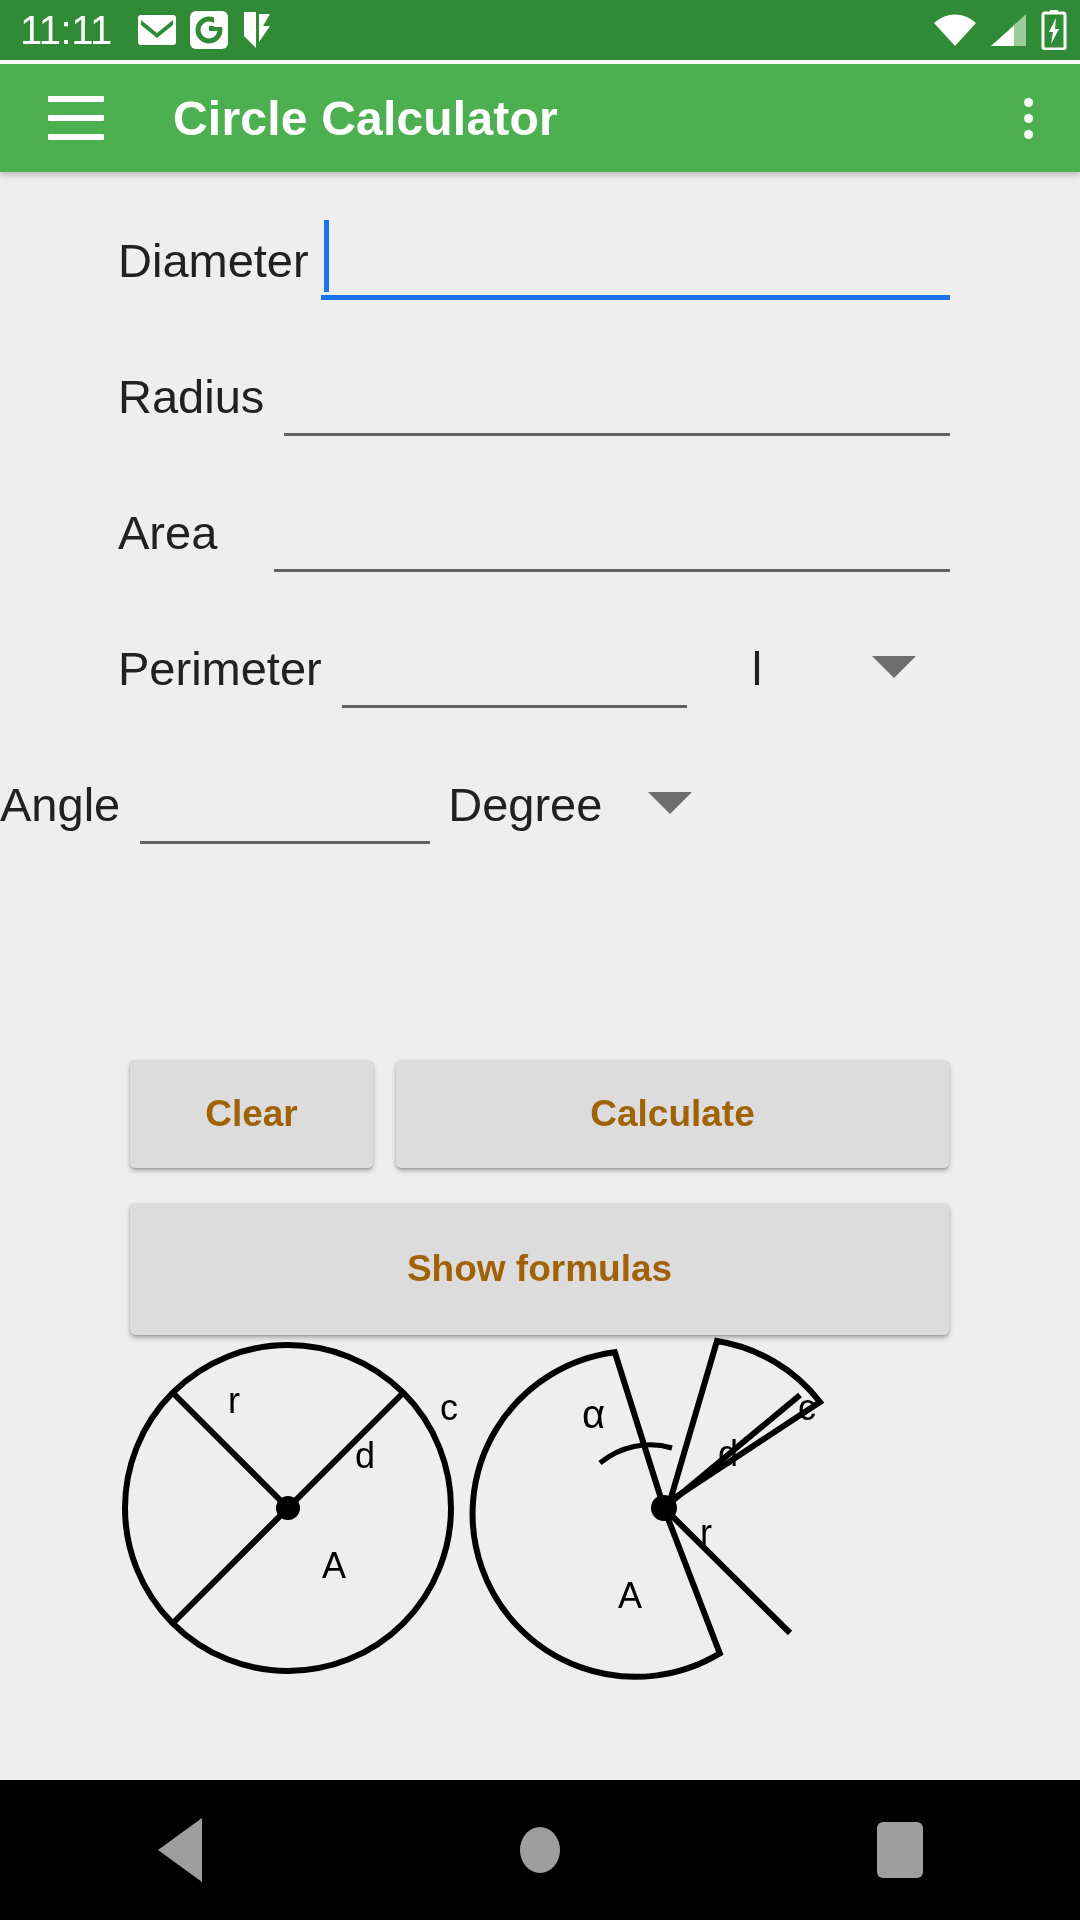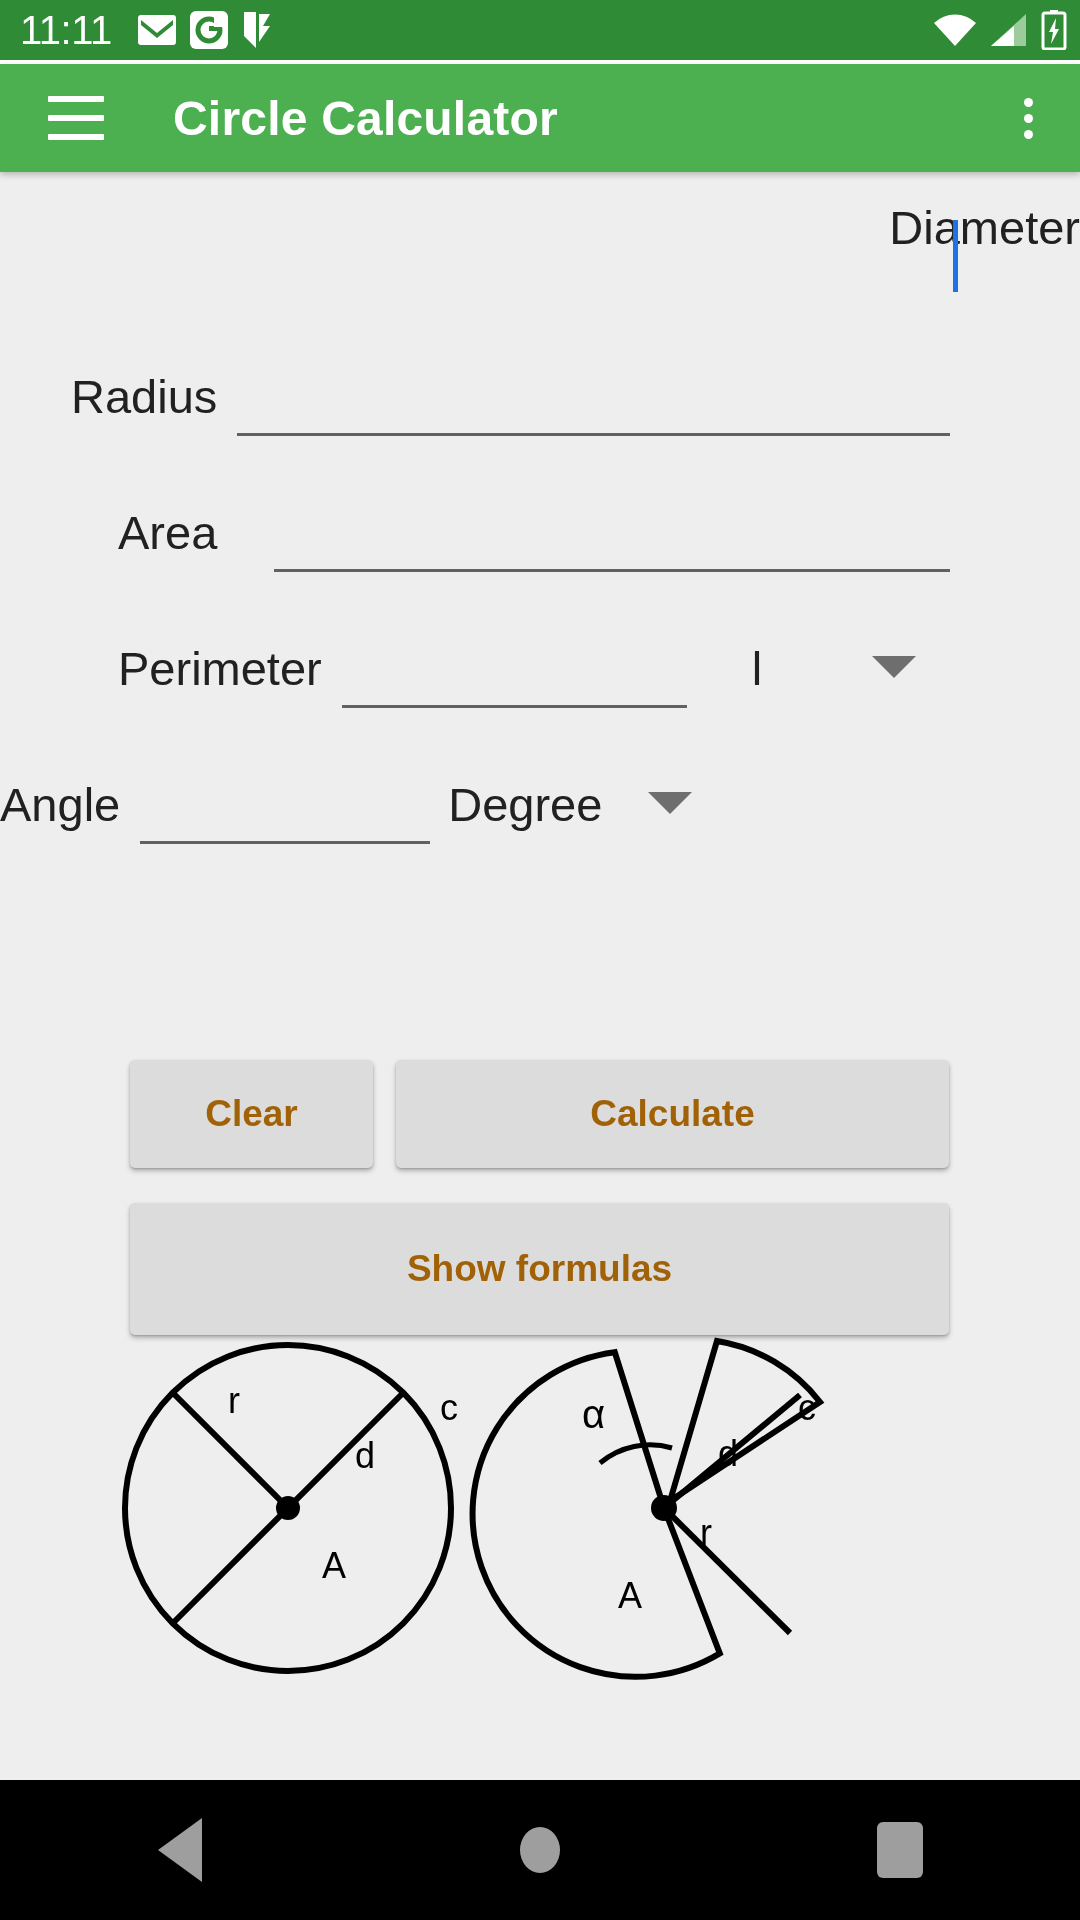--- a/index.html
+++ b/index.html
@@ -274,30 +274,30 @@
   <div id="app-title">Circle Calculator</div>
   <div id="overflow-button">
     <i></i>
     <i></i>
     <i></i>
   </div>
 </div>
 
 <div id="content">
 
-  <div class="field-row" style="top:36px;flex-direction:column;">
+  <div class="field-row" style="top:36px;">
     <div class="field-label" style="margin-left:118px;">Diameter</div>
     <div class="field-input" style="margin-left:12px; margin-right:130px;">
       <div class="caret"></div>
       <div class="field-underline focused"></div>
     </div>
   </div>
 
   <div class="field-row" style="top:172px;">
-    <div class="field-label" style="margin-left:71px;">Radius</div>
+    <div class="field-label" style="margin-left:118px;">Radius</div>
     <div class="field-input" style="margin-left:20px; margin-right:130px;">
       <div class="field-underline"></div>
     </div>
   </div>
 
   <div class="field-row" style="top:308px;gap:37px;">
     <div class="field-label" style="margin-left:118px;">Area</div>
     <div class="field-input" style="margin-left:20px; margin-right:130px;">
       <div class="field-underline"></div>
     </div>

